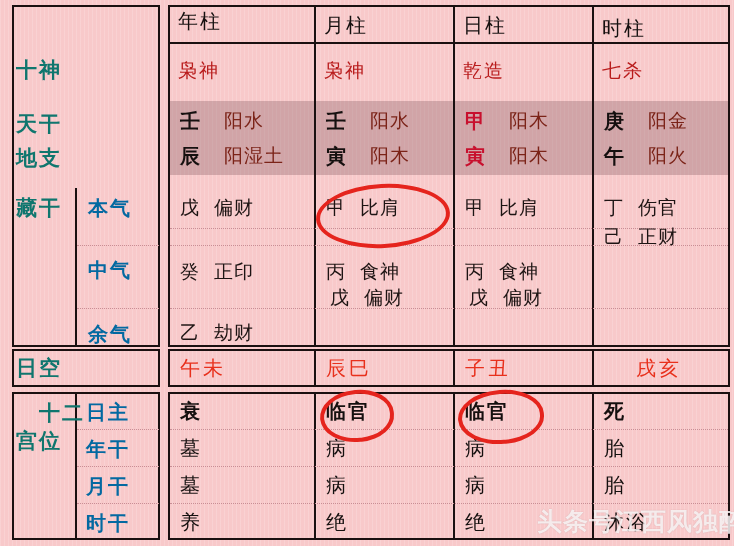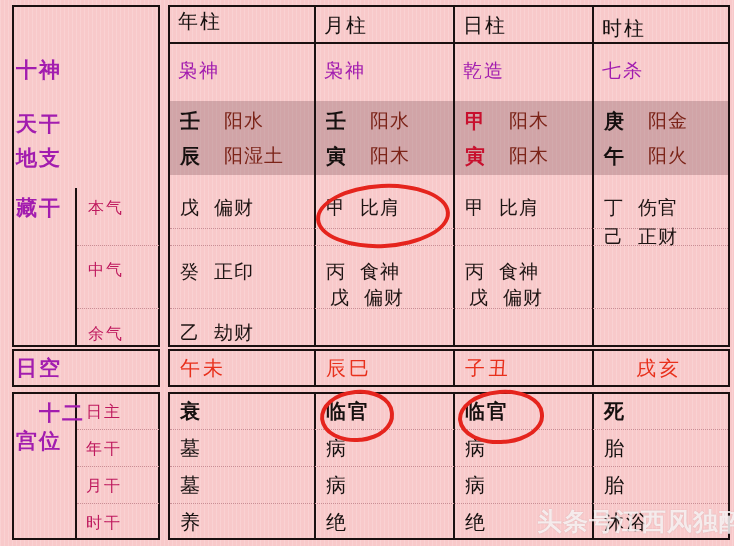--- a/index.html
+++ b/index.html
@@ -19,24 +19,24 @@
         rgba(0,0,0,0) 1px,
         rgba(0,0,0,0) 4px),
       #f8c9ca;
   }
   .box{position:absolute;box-sizing:border-box;border:2px solid #1a1010;}
   .cell{position:absolute;box-sizing:border-box;display:flex;align-items:center;}
   .vline{position:absolute;background:#1a1010;width:2px;}
   .hline{position:absolute;background:#1a1010;height:2px;}
   .dline{position:absolute;height:0;border-top:1px dotted #c98e95;}
 
-  .lbl{font-size:21px;color:#a21caf;letter-spacing:2px;font-weight:600;}
-  .sub{font-size:16px;color:#be185d;letter-spacing:2px;}
+  .lbl{font-size:21px;color:#0f766e;letter-spacing:2px;font-weight:600;}
+  .sub{font-size:20px;color:#0369a1;letter-spacing:2px;font-weight:bold;}
   .hdr{font-size:20px;color:#15100f;letter-spacing:2px;}
-  .ten{font-size:19px;color:#a21caf;letter-spacing:2px;}
+  .ten{font-size:19px;color:#b91c1c;letter-spacing:2px;}
   .gan{font-size:20px;color:#15100f;font-weight:700;letter-spacing:1px;}
   .ganred{font-size:20px;color:#c8102e;font-weight:700;letter-spacing:1px;}
   .elem{font-size:19px;color:#7b2318;letter-spacing:1px;}
   .hid{font-size:19px;color:#1d1413;letter-spacing:1px;}
   .kong{font-size:20px;color:#e8301c;letter-spacing:3px;}
   .pal{font-size:20px;color:#15100f;letter-spacing:2px;}
   .pal.b{font-weight:700;}
 
   .band{position:absolute;background:rgba(120,80,85,0.30);}
 

